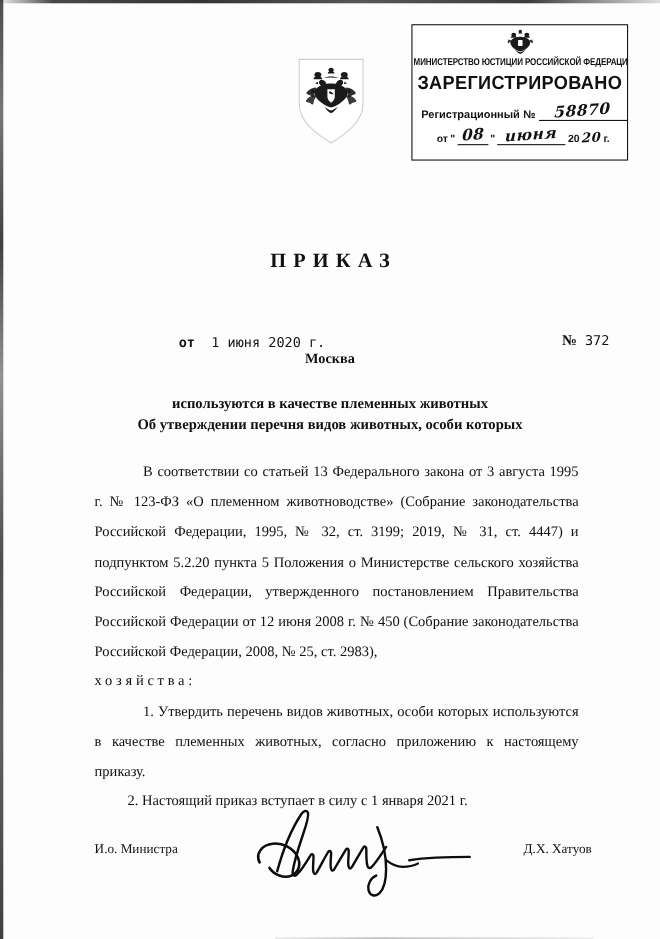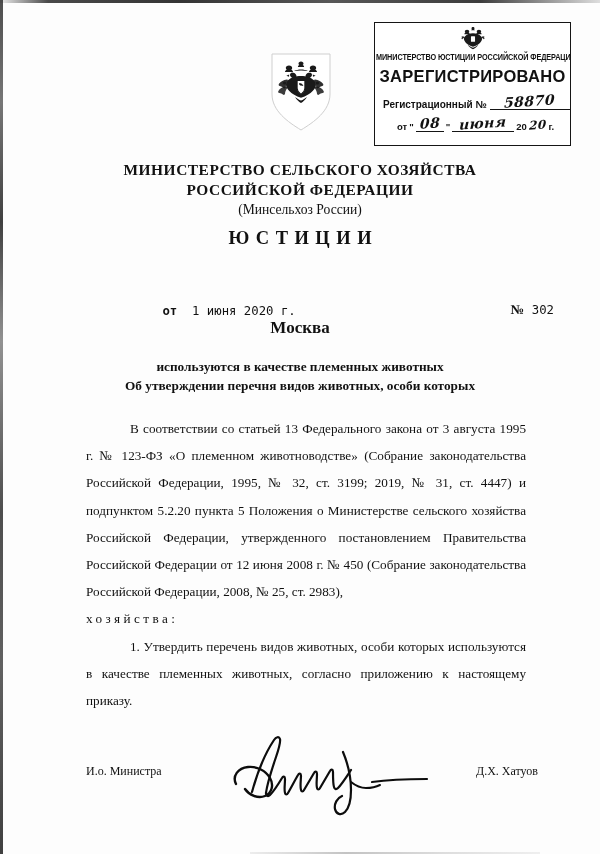--- a/index.html
+++ b/index.html
@@ -163,21 +163,21 @@
     font-weight: 700;
     font-size: 13.5px;
   }
 
   .doc-city {
     position: absolute;
     top: 318px; left: 0; right: 0;
     text-align: center;
     font-family: "Liberation Serif", serif;
     font-weight: 700;
-    font-size: 17px;
+    font-size: 13px;
   }
 
   
   .doc-subject {
     position: absolute;
     top: 358px; left: 78px; right: 78px;
     text-align: center;
     font-family: "Liberation Serif", serif;
     font-weight: 700;
     font-size: 13.3px;
@@ -298,48 +298,44 @@
       <circle cx="16.5" cy="31" r="1.6"></circle>
       <circle cx="49.5" cy="31" r="1.6"></circle>
     </g>
 
     <g>
       <path d="M29.1 28.5h7.8v7.8c0 3.3-3 5.2-3.9 6-.9-.8-3.9-2.7-3.9-6z" fill="#ffffff" stroke="#1a1a1a" stroke-width="1.1"></path>
       <path d="M31 31.3c.8-.3 1.7-.2 2.4.3.9.6 1.6 1.5 2 2.4-.8-.4-1.6-.6-2.5-.6-.9 0-1.6-.7-1.9-1.5z" fill="#1a1a1a"></path>
     </g>
   </svg>
 
-  <div class="doc-header">
-    <div class="ministry-l1">МИНИСТЕРСТВО СЕЛЬСКОГО ХОЗЯЙСТВА</div>
-    <div class="ministry-l2">РОССИЙСКОЙ ФЕДЕРАЦИИ</div>
-    <div class="ministry-short">(Минсельхоз России)</div>
-  </div>
-
-  <div class="doc-kind">ЮСТИЦИИ</div>
+
+  <div class="doc-kind">ПРИКАЗ</div>
 
   <div class="meta-row">
     <div class="date-part">
       <span class="lbl">от</span><span>&nbsp; </span><span>1 июня 2020 г.</span>
     </div>
     <div class="num-part">
-      <span class="nosign">№</span><span> </span><span>302</span>
+      <span class="nosign">№</span><span> </span><span>372</span>
     </div>
   </div>
 
   <div class="doc-city">Москва</div>
 
   <div class="doc-subject">
     <div>используются в качестве племенных животных</div>
     <div>Об утверждении перечня видов животных, особи которых</div>
   </div>
 
   <div class="doc-body">
     <p class="indent">В соответствии со статьей 13 Федерального закона от 3 августа 1995 г. № 123-ФЗ «О племенном животноводстве» (Собрание законодательства Российской Федерации, 1995, № 32, ст. 3199; 2019, № 31, ст. 4447) и подпунктом 5.2.20 пункта 5 Положения о Министерстве сельского хозяйства Российской Федерации, утвержденного постановлением Правительства Российской Федерации от 12 июня 2008 г. № 450 (Собрание законодательства Российской Федерации, 2008, № 25, ст. 2983),</p>
     <p class="ordering">хозяйства:</p>
     <p class="indent">1. Утвердить перечень видов животных, особи которых используются в качестве племенных животных, согласно приложению к настоящему приказу.</p>
+    <p class="item2">2. Настоящий приказ вступает в силу с 1 января 2021 г.</p>
   </div>
 
   <svg class="signature-mark" viewBox="0 0 260 96">
     <g fill="none" stroke="#0d0d0d" stroke-linecap="round" stroke-linejoin="round">
       <path d="M18 58c-4-8 2-16 12-17 9-1 18 4 22 11 4 7 2 15-5 18-7 3-16-1-20-7" stroke-width="2.4"></path>
       <path d="M34 66c6-22 14-40 22-52 2-3 5-4 6-1 1 4-2 12-5 21-4 12-8 25-9 33-.3 3 2 4 4 2 4-4 9-12 12-17 1-2 3-2 3 1 0 5-1 11 0 14 .5 2 2 2 3 0 3-5 7-13 10-18 1-2 3-2 3 1-.2 5-1 11 0 14 .5 2 2 2 3 0 3-5 7-12 10-17 1-2 3-2 3 1 0 5-1 11 0 14 .5 2 2 2 3 0 3-5 7-12 10-17 1-2 3-2 3 1 0 5 0 12 1 15 .5 2 2 3 4 1 4-4 9-12 13-18" stroke-width="2.2"></path>
       <path d="M125 26c5 12 8 26 8 38 0 10-2 18-6 22-4 4-9 2-10-3-1-5 2-11 7-13" stroke-width="2.2"></path>
       <path d="M133 56c5 4 10 6 15 6 6 0 10-1 14-3" stroke-width="2"></path>
       <path d="M154 56c14-2 38-3 55-3" stroke-width="2.2"></path>
     </g>

